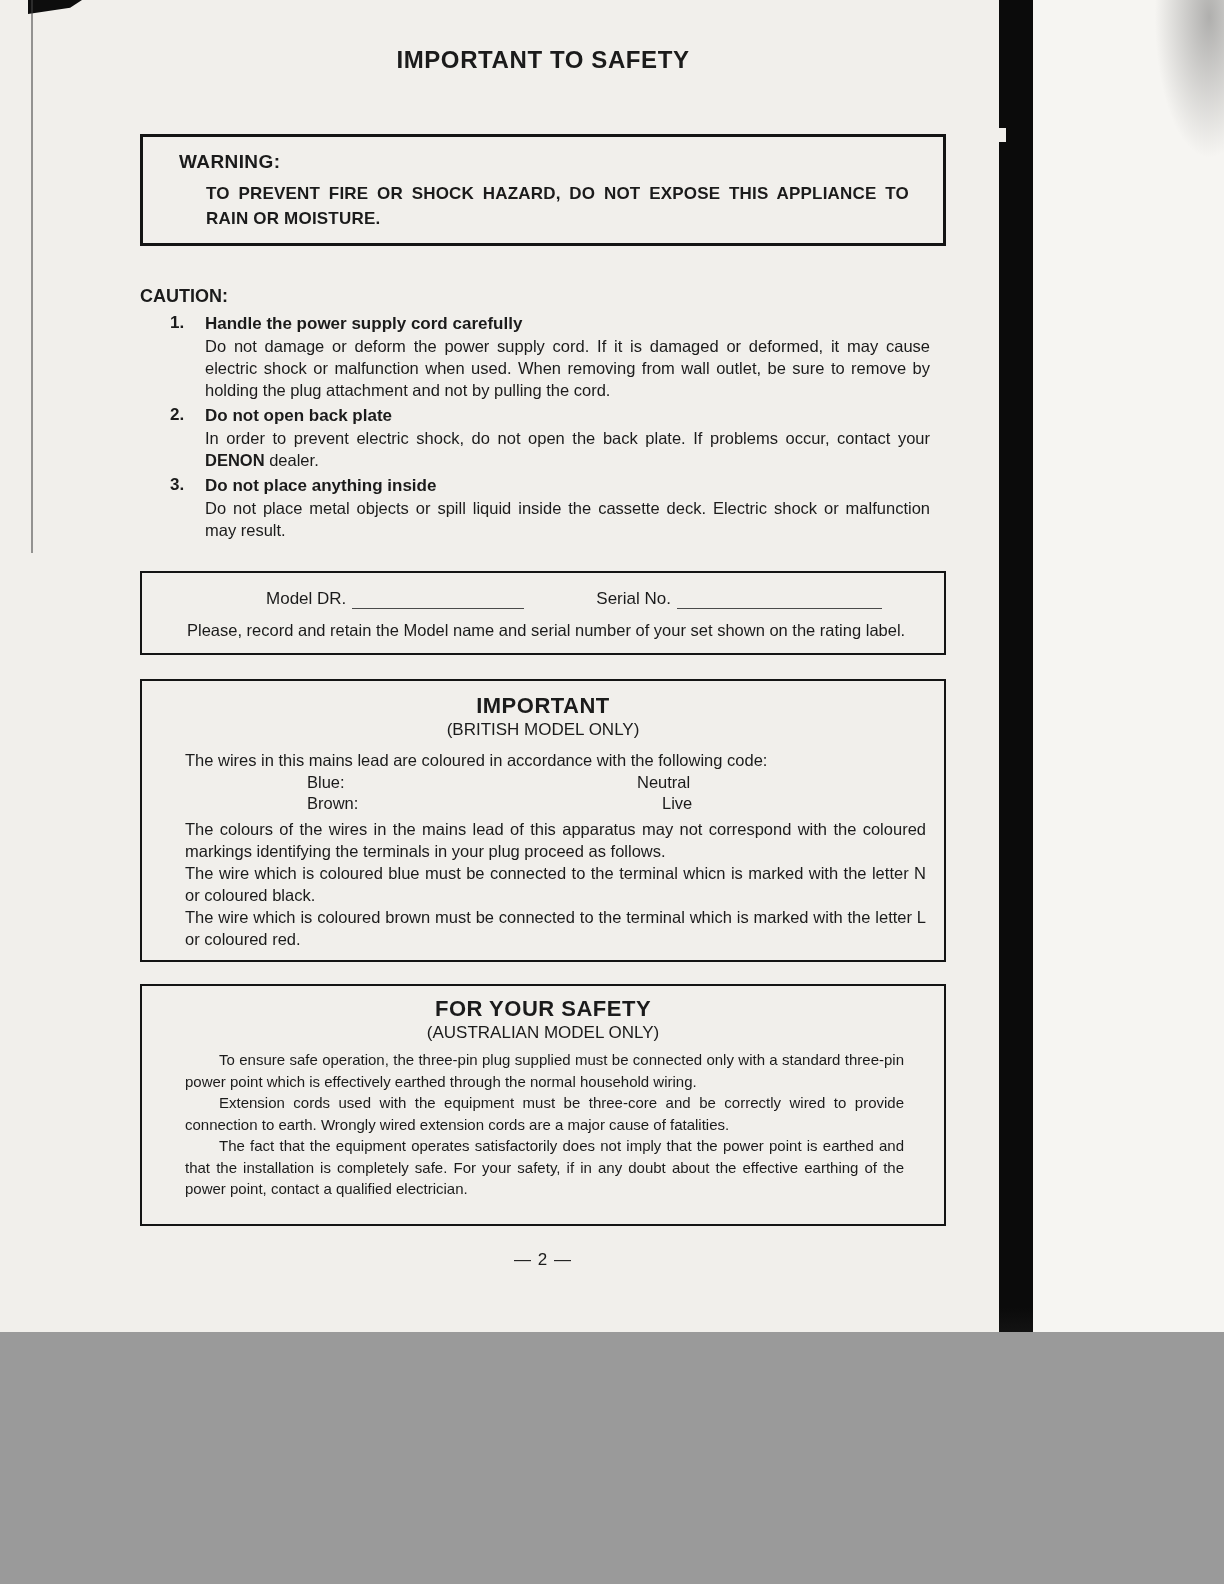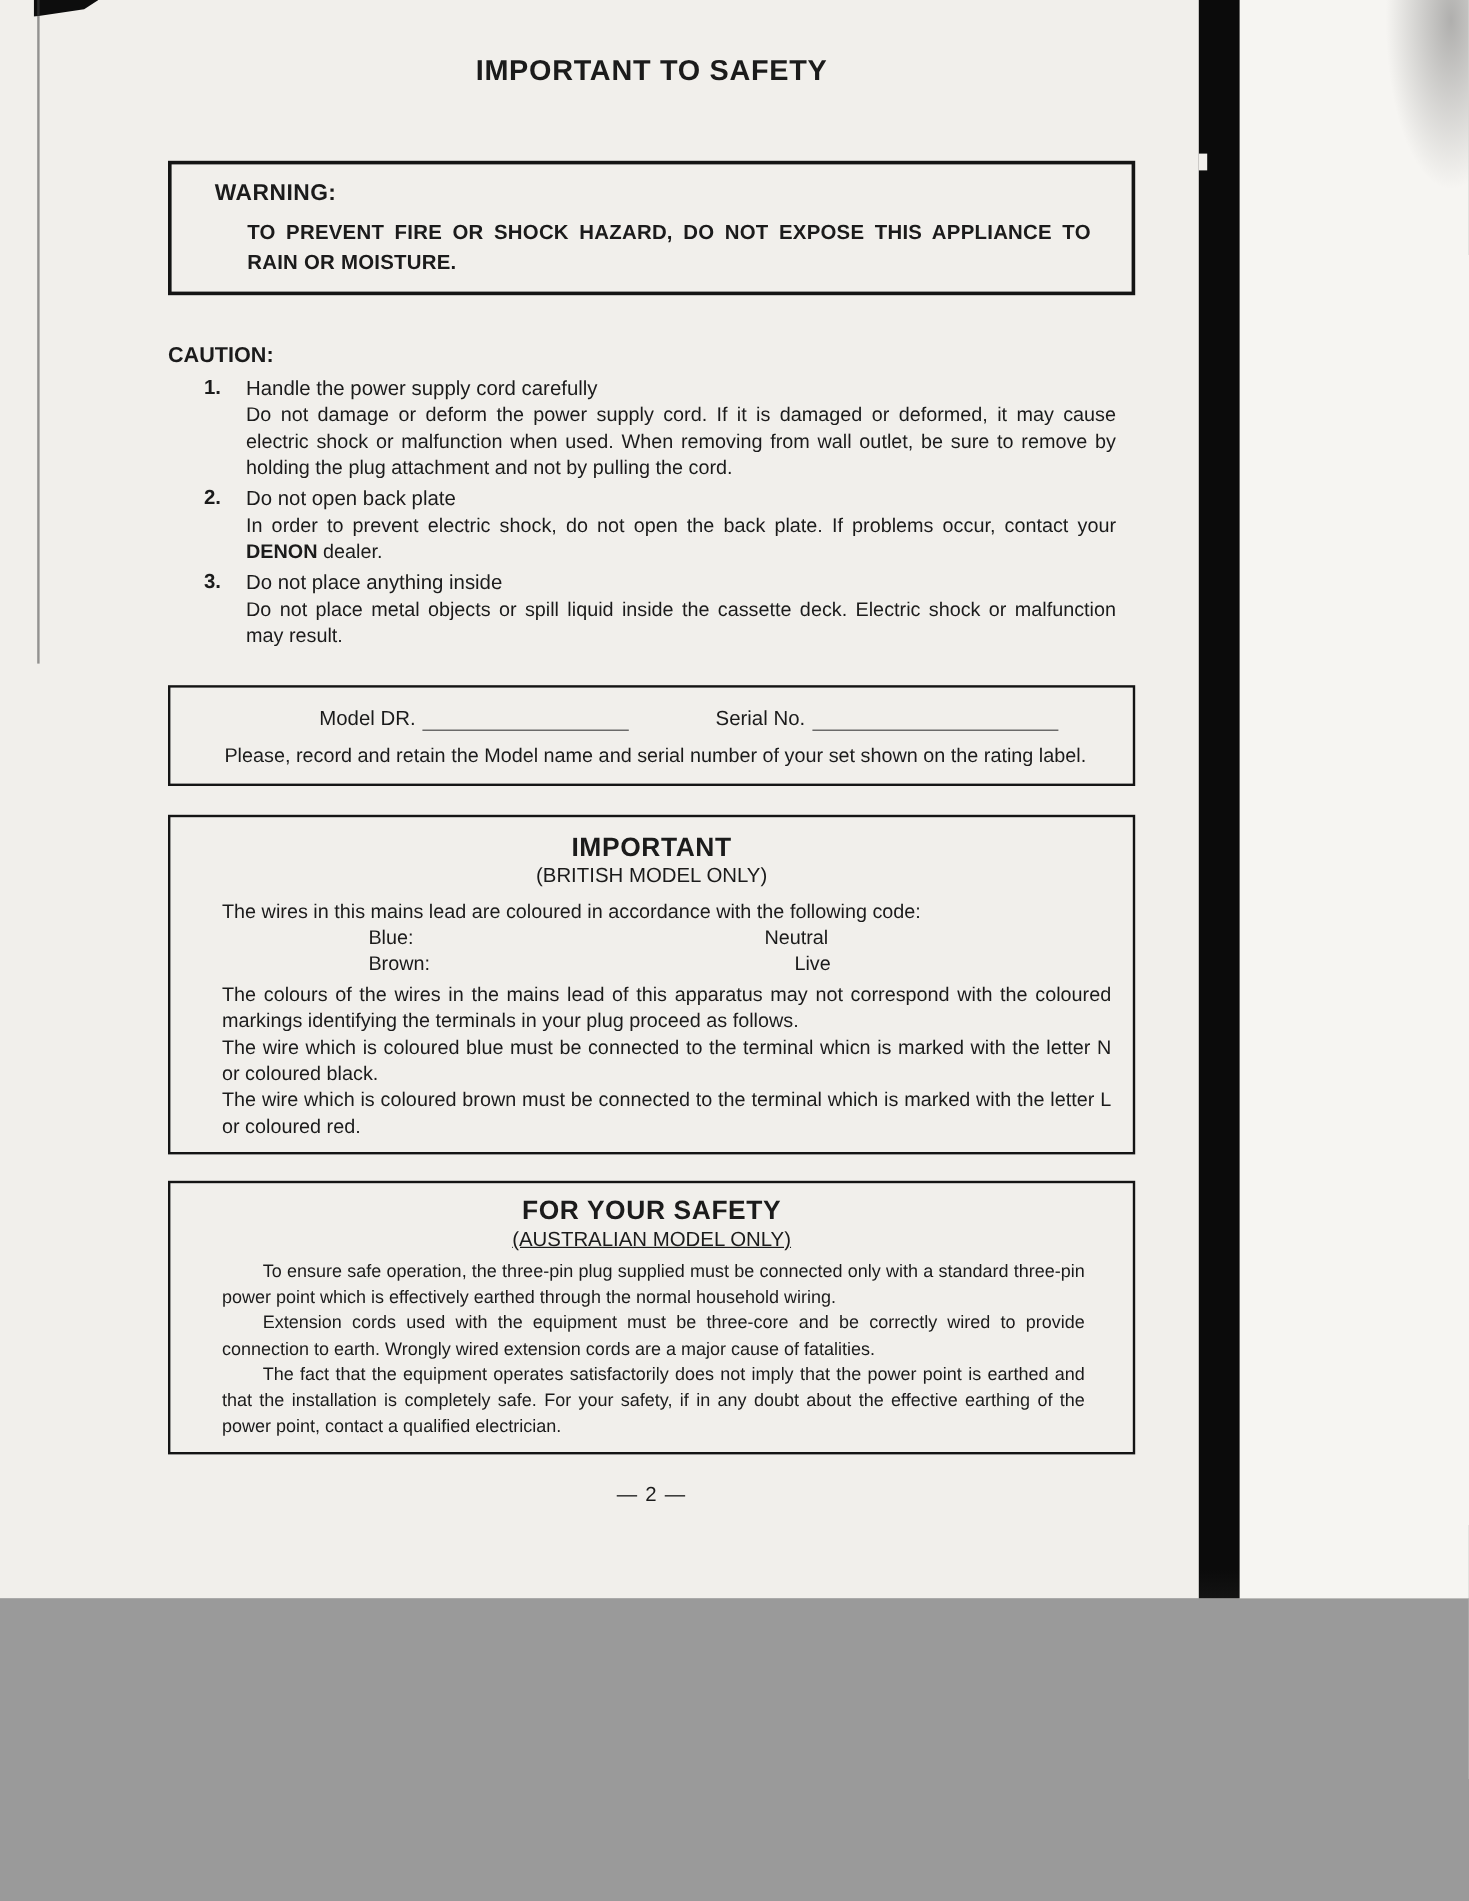--- a/index.html
+++ b/index.html
@@ -17,21 +17,21 @@
   .warning-box { margin-top:60px; border:3px solid #141414; padding:14px 24px 12px 36px; background:transparent; }
   .warning-heading { font-size:19px; font-weight:bold; letter-spacing:0.4px; }
   .warning-text { margin-top:8px; margin-left:27px; margin-right:10px; font-size:17px; font-weight:bold; line-height:25px; letter-spacing:0.2px; text-align:justify; }
 
   .caution-heading { margin-top:40px; font-size:18px; font-weight:bold; }
   .caution-list { margin-top:4px; }
   .caution-item { position:relative; margin-left:30px; margin-top:6px; }
   .caution-item + .caution-item { margin-top:4px; }
   .caution-num { position:absolute; left:0; top:0; font-size:17px; font-weight:bold; }
   .caution-body { margin-left:35px; }
-  .caution-title { font-size:17px; font-weight:normal; line-height:22px; }
+  .caution-title { font-size:17px; font-weight:bold; line-height:22px; }
   .caution-text { font-size:16.5px; line-height:22px; text-align:justify; width:725px; }
   .brand { font-weight:bold; }
 
   .model-box { margin-top:30px; border:2px solid #141414; padding:16px 20px 12px 45px; }
   .model-row { display:flex; align-items:flex-end; font-size:17px; padding-left:37px;justify-content:center; }
   .blank-line { display:inline-block; border-bottom:1px solid #4a4a4a; height:18px; }
   .model-blank { width:172px; margin-left:6px; }
   .serial-label { margin-left:72px; }
   .serial-blank { width:205px; margin-left:6px; }
   .model-note { margin-top:10px; font-size:16.5px; line-height:22px; width:725px; text-align:justify; }
@@ -40,23 +40,23 @@
   .info-heading { margin-left:-43px; margin-right:-18px; text-align:center; font-size:22px; font-weight:bold; letter-spacing:0.5px; line-height:25px; }
   .info-sub { margin-left:-43px; margin-right:-18px; text-align:center; font-size:17px; margin-top:2px; line-height:20px; }
   .info-intro { margin-top:10px; font-size:16.5px; line-height:21px; }
   .wire-rows { margin-top:1px; }
   .wire-row { display:flex; font-size:16.5px; line-height:21px; padding-left:122px; }
   .wire-label { width:330px; }
   .wire-row.second .wire-value { padding-left:25px; }
   .info-paragraphs { margin-top:4px; }
   .info-paragraphs p { font-size:16.5px; line-height:22px; text-align:justify; }
 
-  .safety-box { margin-top:22px; border:2px solid #141414; padding:10px 40px 10px 43px; }
+  .safety-box { margin-top:22px; border:2px solid #141414; padding:10px 40px 24px 43px; }
   .safety-box .info-heading { margin-right:-40px; }
-  .safety-box .info-sub { margin-right:-40px;text-decoration:underline; }
+  .safety-box .info-sub { margin-right:-40px; }
   .safety-paragraphs { margin-top:6px; }
   .safety-paragraphs p { font-size:15px; line-height:21.5px; text-align:justify; text-indent:34px; }
 
   .page-num { margin-top:24px; text-align:center; font-size:17px; letter-spacing:1px; }
 
   
   .right-bar {
     position:absolute; left:999px; top:0; width:34px; height:1362px;
     background:linear-gradient(180deg,#0b0b0b 0%, #0b0b0b 96%, #1c1c1c 100%);
   }

